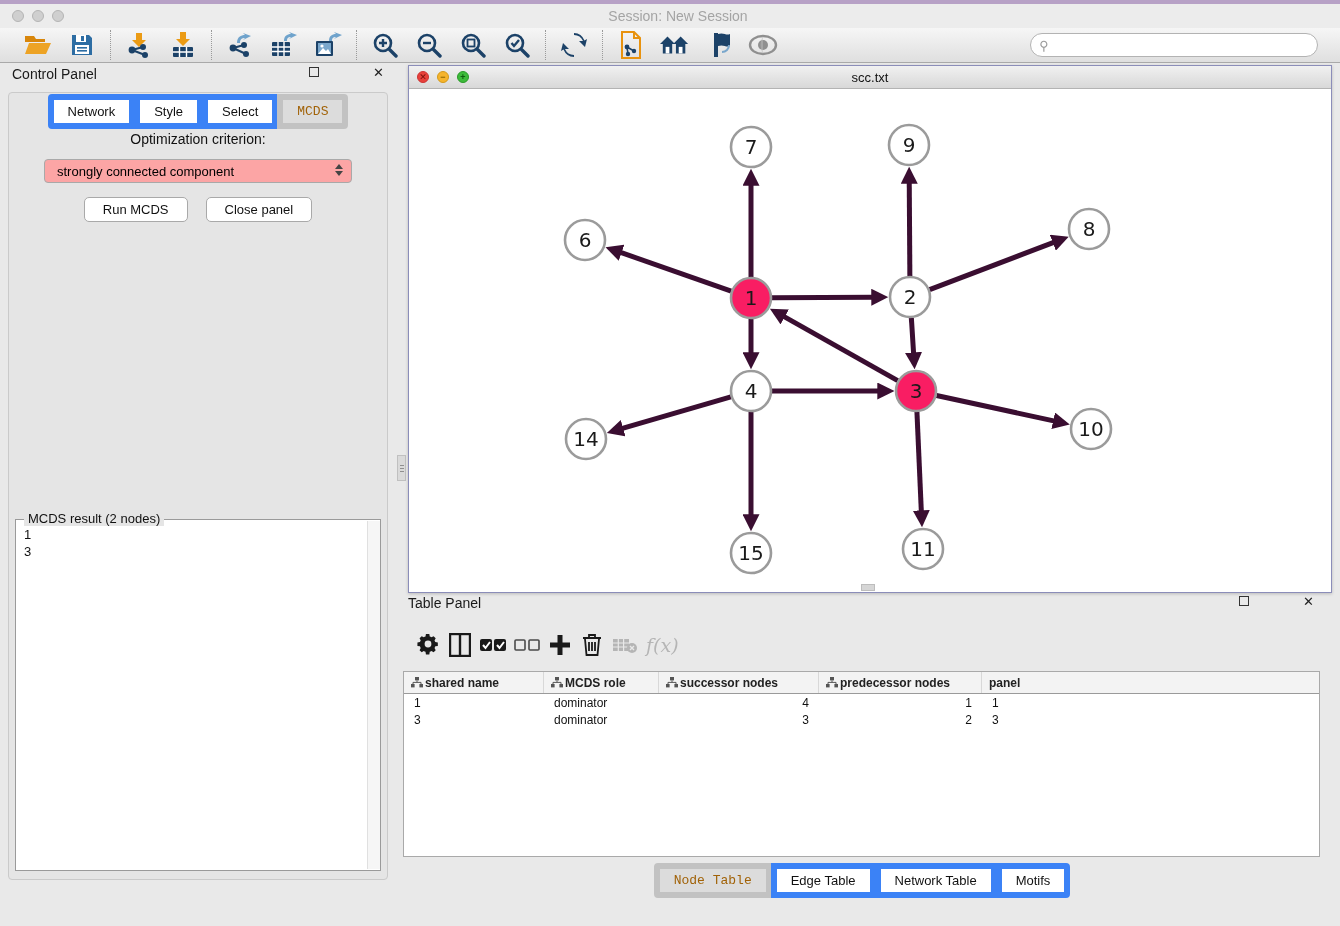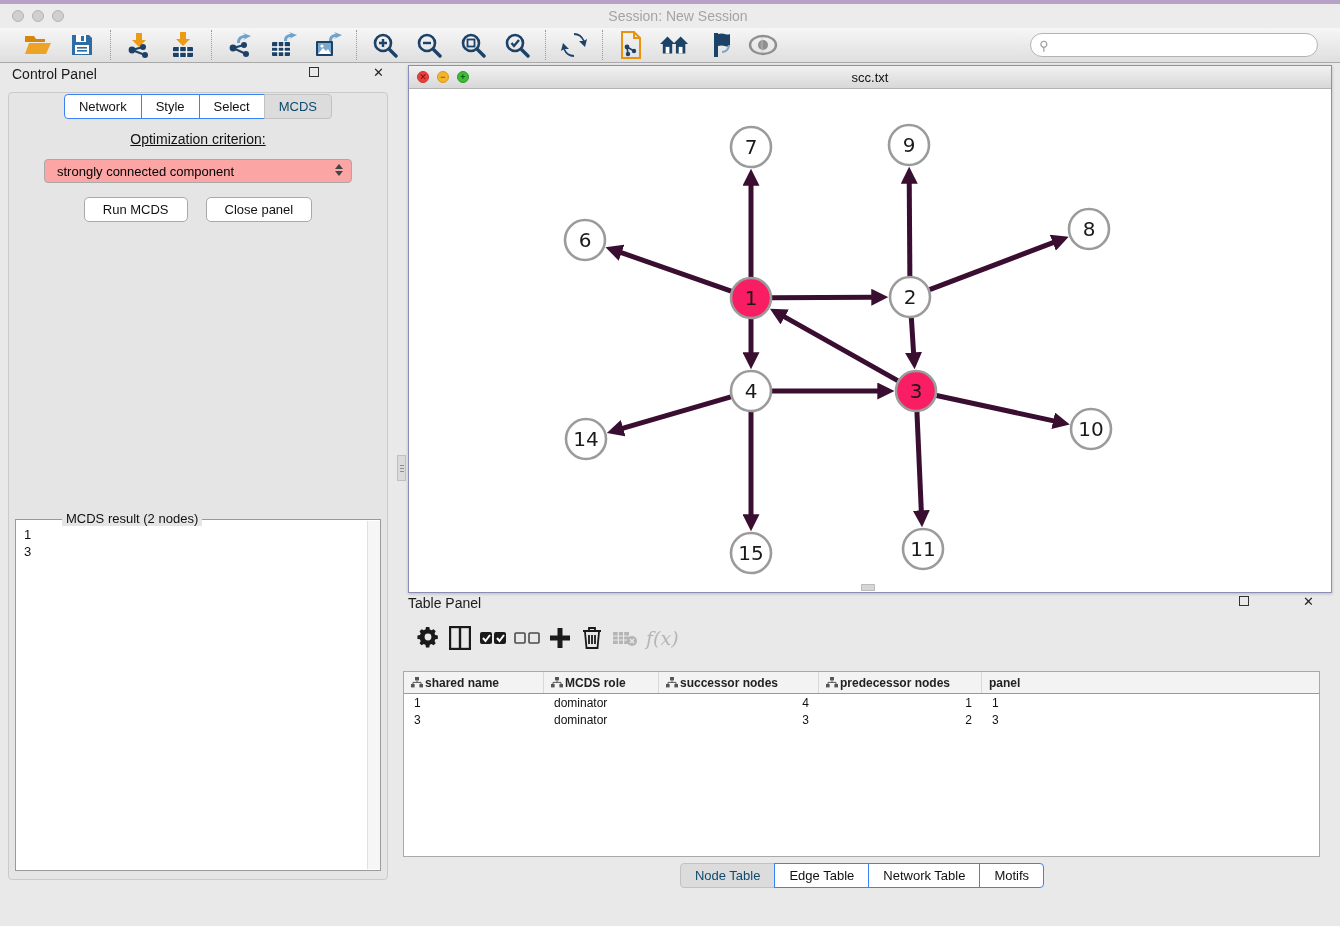--- a/index.html
+++ b/index.html
@@ -29,42 +29,42 @@
   .search-box input { border:none; outline:none; flex:1; height:20px; font-size:13px; background:transparent; padding-left:4px; }
 
   
   .control-panel { position:absolute; left:0; top:66px; width:396px; height:817px; }
   .panel-head { display:flex; height:24px; padding:0 12px;gap:44px; }
   .panel-title { font-size:14px; color:#1a1a1a; }
   .panel-head .spacer { flex:1; }
   .mini-icon { font-size:13px; color:#222; margin-left:10px; cursor:pointer; line-height:1; }
   .float-glyph { display:inline-block; width:10px; height:10px; border:1.6px solid #333; }
   .tabs-row { display:flex; justify-content:center; gap:0; margin-top:4px; position:relative; z-index:2; }
-  .tab { font-size:13px; padding:4px 14px; background:#fff; border:1px solid #3b82f6; color:#111;
+  .tab { font-size:13px; padding:4px 14px; background:#fff; border:6px solid #3b82f6; color:#111;
          cursor:pointer; margin-left:-1px; }
   .tab:first-child { border-radius:4px 0 0 4px; margin-left:0; }
   .tab:last-child { border-radius:0 4px 4px 0; }
-  .tab.active { background:#dcdcdc; color:#0c4a6e; border-color:#c2c2c2; }
+  .tab.active { background:#dcdcdc; color:#a16207; border-color:#c2c2c2;font-family:Liberation Mono, monospace; }
   .cp-body { position:absolute; left:8px; right:8px; top:36px; bottom:3px; background:#e5e5e5;
              border:1px solid #cacaca; border-radius:4px; margin-top:-10px; padding-top:10px; }
-  .opt-label { text-align:center; font-size:14px; margin-top:28px; color:#111;text-decoration:underline; }
+  .opt-label { text-align:center; font-size:14px; margin-top:28px; color:#111; }
   .criterion { position:relative; margin:12px auto 0; width:308px; height:24px; background:#fca5a5;
                border:1px solid #a9a9a9; border-radius:4px; display:flex; align-items:center;
                padding:0 24px 0 12px; font-size:13px; cursor:pointer; }
   .updown { position:absolute; right:8px; top:4px; display:flex; flex-direction:column; gap:2px; }
   .updown i { width:0; height:0; border-left:4px solid transparent; border-right:4px solid transparent; }
   .updown .up { border-bottom:5px solid #444; }
   .updown .dn { border-top:5px solid #444; }
   .btn-row { display:flex; justify-content:center; gap:18px; margin-top:14px; }
   .push-btn { background:#fff; border:1px solid #a9a9a9; border-radius:5px; font-size:13px;
               padding:4px 18px; cursor:pointer; color:#111; }
   .result-box { position:absolute; left:6px; right:6px; top:426px; bottom:8px;
                 border:1px solid #9a9a9a; background:#fff; }
   .result-legend { position:absolute; top:-9px; left:8px; background:#e5e5e5; padding:0 4px;
-                   font-size:13px; color:#111;margin-left:38px; }
+                   font-size:13px; color:#111; }
   .result-lines { padding:6px 0 0 8px; font-size:13px; color:#111; line-height:17px; }
   .result-scroll { position:absolute; right:0; top:1px; bottom:1px; width:13px; background:#f6f6f6;
                    border-left:1px solid #e0e0e0; }
   .divider-handle { position:absolute; left:397px; top:455px; width:9px; height:26px; background:#dadada;
                     border:1px solid #c0c0c0; display:flex; flex-direction:column; align-items:center;
                     justify-content:center; gap:2px; cursor:col-resize; }
   .divider-handle i { width:4px; height:1px; background:#8f8f8f; }
 
   
   .net-window { position:absolute; left:408px; top:65px; width:924px; height:528px; background:#fff;
@@ -77,21 +77,21 @@
   .light.red { background:#e8413b; border:1px solid #c33; color:#7a100d; }
   .light.yellow { background:#f6b42c; border:1px solid #d49a1a; color:#8a6400; }
   .light.green { background:#3dbb3a; border:1px solid #2a9a28; color:#0f5c0e; }
   .net-title { position:absolute; left:0; right:0; text-align:center; font-size:13px; color:#111; }
   .net-canvas { position:relative; width:100%; height:503px; background:#fff; overflow:hidden; }
   .net-resize { position:absolute; left:452px; bottom:1px; width:14px; height:7px; background:#d6d6d6;
                 border:1px solid #bdbdbd; }
 
   
   .table-panel { position:absolute; left:396px; top:595px; width:932px; height:295px; }
-  .tp-toolbar { display:flex; gap:8px; height:40px; margin-top:6px; padding-left:20px; }
+  .tp-toolbar { display:flex; align-items:center; gap:8px; height:40px; margin-top:6px; padding-left:20px; }
   .tp-btn { display:flex; align-items:center; justify-content:center; min-width:24px; height:26px; cursor:pointer; }
   .fx-label { font-family:"DejaVu Serif",serif; font-style:italic; font-size:19px; color:#b5b5b5; }
   .table-box { position:absolute; left:7px; right:8px; top:76px; height:186px; background:#fff;
                border:1px solid #a9a9a9; overflow:hidden; }
   .tgrid { display:grid; grid-template-columns:140px 115px 160px 163px 84px 1fr; }
   .thead { background:#f3f3f3; border-bottom:1px solid #9a9a9a; height:22px; }
   .th { display:flex; align-items:center; font-size:12px; color:#222; border-right:1px solid #d8d8d8;
         padding-left:7px; overflow:hidden; white-space:nowrap; }
   .th:last-child { border-right:none; }
   .th .lbl { flex:1; text-align:left; padding-right:4px;font-weight:bold; }

